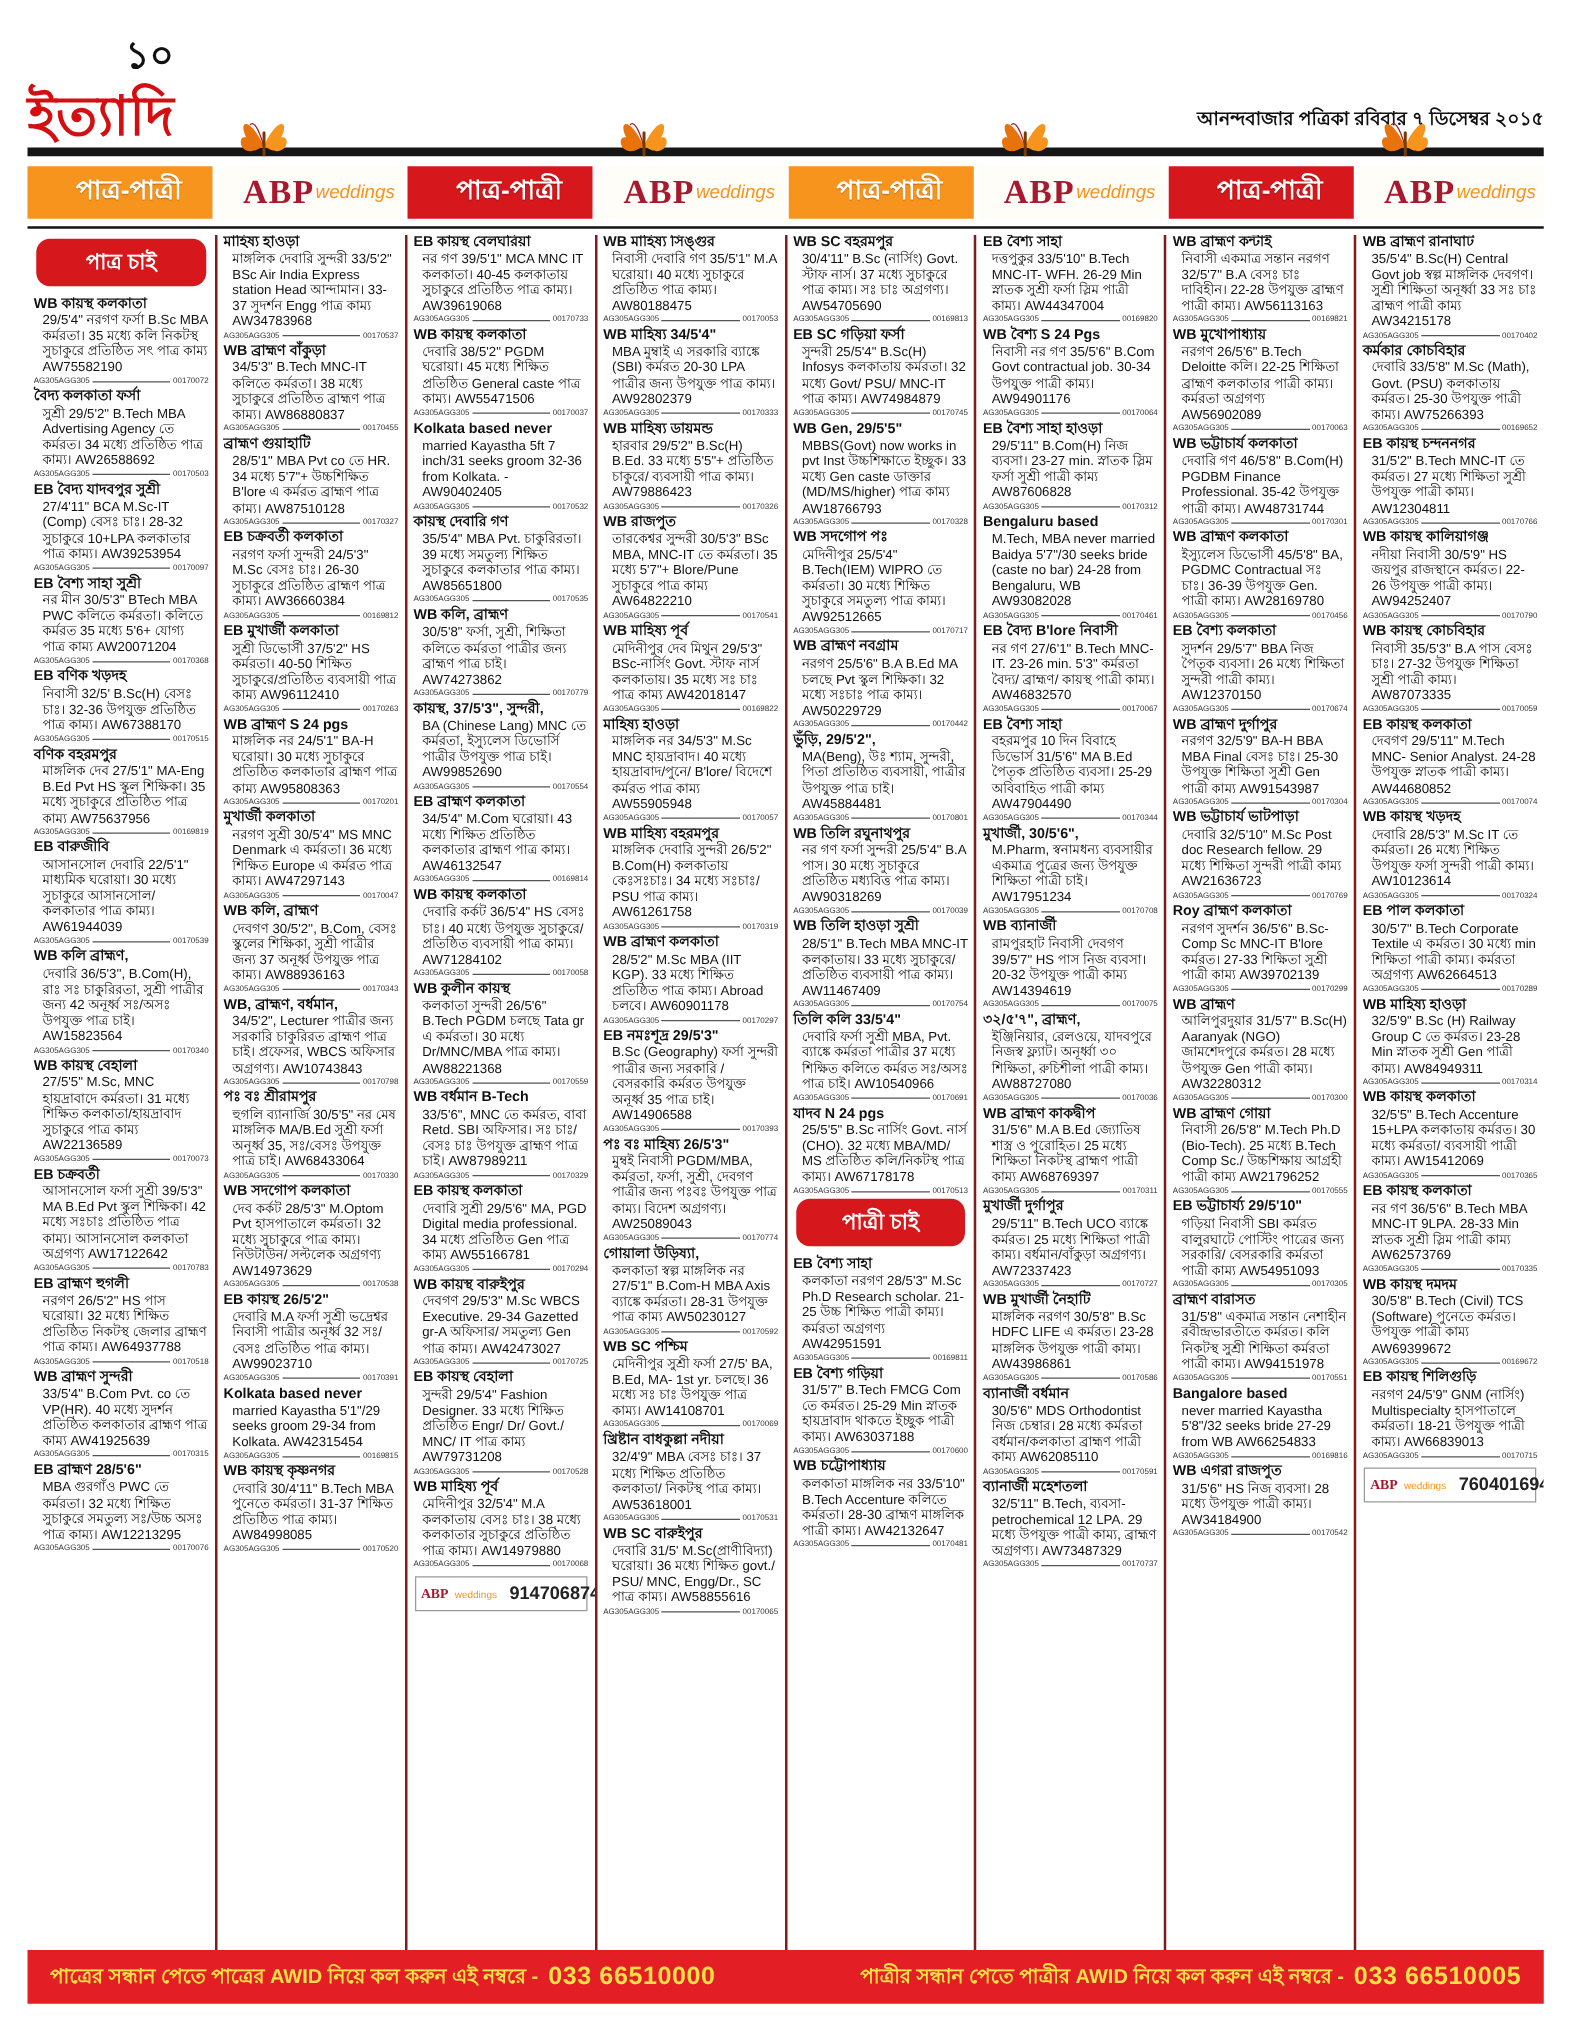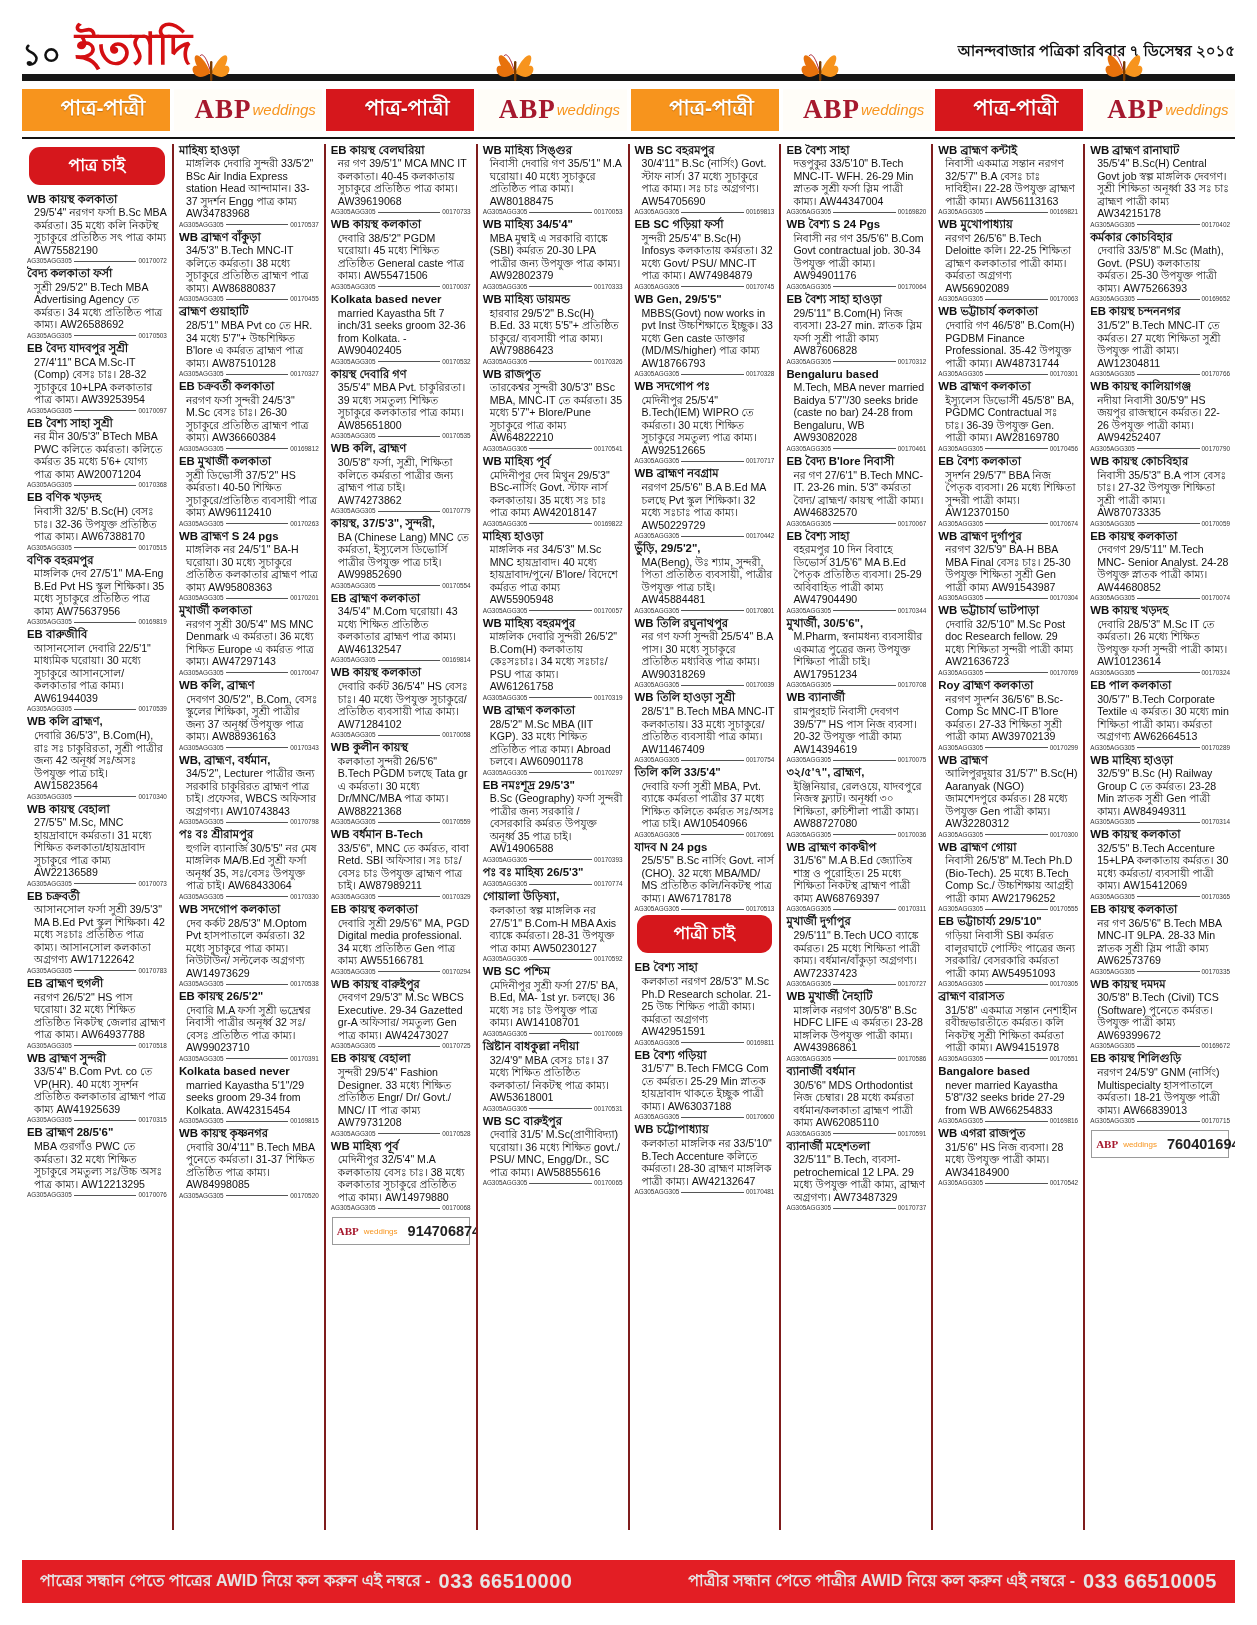--- a/index.html
+++ b/index.html
@@ -1,18 +1,18 @@
 <!DOCTYPE html>
 <html><head>
 <meta charset="utf-8">
 <style>
   html,body{margin:0;padding:0;background:#fff;}
   body{width:1257px;height:1625px;overflow:hidden;font-family:"Liberation Sans","DejaVu Sans",sans-serif;color:#111;position:relative;}
   .masthead{display:flex;align-items:flex-end;justify-content:space-between;margin:30px 22px 0 22px;}
-  .mh-left{display:flex;align-items:flex-end;gap:14px;}
+  .mh-left{display:flex;align-items:flex-end;gap:14px;flex-direction:column;}
   .page-no{font-size:30px;font-weight:bold;line-height:1;}
   .section-name{font-size:44px;font-weight:bold;color:#c e0000;}
   .section-name{color:#d40f12;font-family:"Liberation Serif","DejaVu Serif",serif;line-height:.9;}
   .mh-right{font-size:15px;font-weight:bold;padding-bottom:6px;}
   .black-rule{height:7px;background:#161616;margin:4px 22px 0 22px;}
   .banner{display:flex;gap:4px;margin:8px 22px 0 22px;height:42px;}
   .cell{flex:1;display:flex;align-items:center;justify-content:center;position:relative;padding-left:14px;}
   .cell.orange{background:#f7941d;}
   .cell.red{background:#d6171c;}
   .cell .ttl{color:#fff;font-weight:bold;font-size:21px;text-shadow:0 1px 1px rgba(0,0,0,.25);}
@@ -27,21 +27,21 @@
   .ad{margin-bottom:3px;}
   .ad-t{font-weight:bold;font-size:11.4px;line-height:1.2;}
   .ad-b{font-size:10.6px;line-height:1.18;padding-left:7px;}
   .ad-f{display:flex;align-items:center;font-size:6.4px;color:#333;margin-top:1px;}
   .ad-f .ln{flex:1;border-bottom:1px solid #555;margin:0 2px;height:1px;}
   .phone-box{border:1px solid #9a9a9a;margin:6px 1px;padding:5px 4px;display:flex;align-items:center;gap:5px;}
   .phone-box .mini-abp{font-family:"Liberation Serif","DejaVu Serif",serif;font-weight:bold;color:#a6192e;font-size:11px;}
   .phone-box .mini-wed{color:#f7941d;font-size:8px;}
   .dot{width:8px;height:8px;border-radius:50%;background:#e31e24;display:inline-block;}
   .phone-no{font-weight:bold;font-size:14.5px;color:#222;}
-  .footer-bar{position:absolute;left:22px;right:22px;bottom:22px;background:#e31e24;color:#e5e5e5;display:flex;align-items:center;justify-content:space-between;padding:8px 18px;}
+  .footer-bar{position:absolute;left:22px;right:22px;bottom:22px;background:#e31e24;color:#fde047;display:flex;align-items:center;justify-content:space-between;padding:8px 18px;}
   .f-seg{display:flex;align-items:center;gap:8px;font-size:16px;font-weight:bold;}
   .f-phone{font-size:20px;font-weight:bold;letter-spacing:.5px;}
   svg{display:block;}
 </style>
 </head>
 <body>
 
 <div class="masthead">
   <div class="mh-left">
     <span class="page-no">১০</span>
@@ -566,20 +566,21 @@
         <div class="ad-t">EB নমঃশূদ্র 29/5'3"</div>
         <div class="ad-b">B.Sc (Geography) ফর্সা সুন্দরী পাত্রীর জন্য সরকারি / বেসরকারি কর্মরত উপযুক্ত অনূর্ধ্ব 35 পাত্র চাই। AW14906588</div>
         <div class="ad-f">
           <span>AG305AGG305</span>
           <span class="ln"></span>
           <span>00170393</span>
         </div>
       </div>
       <div class="ad">
         <div class="ad-t">পঃ বঃ মাহিষ্য 26/5'3"</div>
+        <div class="ad-b">মুম্বই নিবাসী PGDM/MBA, কর্মরতা, ফর্সা, সুশ্রী, দেবগণ পাত্রীর জন্য পঃবঃ উপযুক্ত পাত্র কাম্য। বিদেশ অগ্রগণ্য। AW25089043</div>
         <div class="ad-f">
           <span>AG305AGG305</span>
           <span class="ln"></span>
           <span>00170774</span>
         </div>
       </div>
       <div class="ad">
         <div class="ad-t">গোয়ালা উড়িষ্যা,</div>
         <div class="ad-b">কলকাতা স্বল্প মাঙ্গলিক নর 27/5'1" B.Com-H MBA Axis ব্যাঙ্কে কর্মরতা। 28-31 উপযুক্ত পাত্র কাম্য AW50230127</div>
         <div class="ad-f">

